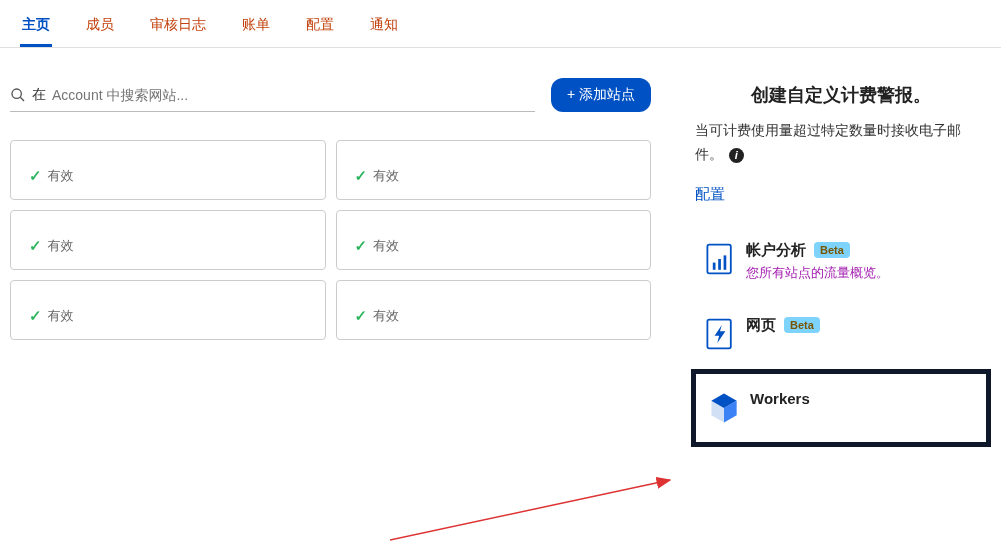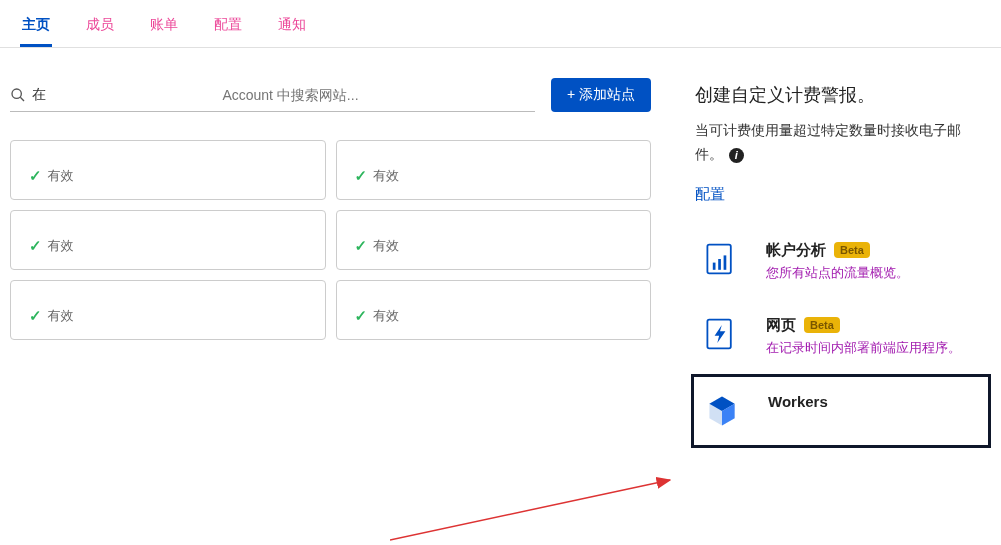--- a/index.html
+++ b/index.html
@@ -1,52 +1,53 @@
 <!DOCTYPE html>
 <html><head>
 <meta charset="utf-8">
 <style>
   *{box-sizing:border-box;margin:0;padding:0;}
   body{font-family:-apple-system,BlinkMacSystemFont,"Segoe UI","Microsoft YaHei",sans-serif;font-size:14px;color:#222;background:#fff;width:1001px;}
   .tabs{display:flex;gap:32px;padding:10px 20px 0 20px;border-bottom:1px solid #e0e0e0;}
-  .tab{padding:6px 2px 10px 2px;color:#ec4899;cursor:pointer;border-bottom:3px solid transparent;}
+  .tab{padding:6px 2px 10px 2px;color:#c2410c;cursor:pointer;border-bottom:3px solid transparent;}
   .tab.active{color:#0051c3;border-bottom:3px solid #0051c3;font-weight:600;}
   .body{display:flex;gap:40px;padding:30px 10px 20px 10px;}
   .left{flex:1;min-width:0;}
   .searchrow{display:flex;align-items:center;gap:16px;margin-bottom:28px;}
   .searchbox{flex:1;display:flex;align-items:center;border-bottom:1px solid #bbb;padding:4px 0;}
-  .searchbox input{flex:1;border:none;outline:none;font-size:14px;padding:4px 6px;text-align:center;color:#666;}
+  .searchbox input{flex:1;border:none;outline:none;font-size:14px;padding:4px 6px;color:#666;}
   .searchbox .prefix{color:#333;font-size:14px;padding-left:6px;}
-  .addbtn{background:#0051c3;color:#fff;border:none;border-radius:4px;padding:8px 16px;font-size:14px;cursor:pointer;font-weight:500;}
+  .addbtn{background:#0051c3;color:#fff;border:none;border-radius:12px;padding:8px 16px;font-size:14px;cursor:pointer;font-weight:500;}
   .grid{display:grid;grid-template-columns:1fr 1fr;gap:10px;}
   .site{border:1px solid #ccc;border-radius:4px;padding:26px 18px 14px 18px;cursor:pointer;}
   .status{display:flex;align-items:center;gap:6px;color:#666;font-size:13px;}
   .check{color:#2db55d;font-weight:bold;font-size:15px;}
   .right{width:300px;flex-shrink:0;}
   .billing{padding:4px 4px 20px 4px;}
-  .billing h3{font-size:18px;font-weight:400;margin-bottom:10px;line-height:1.5;}
+  .billing h3{font-size:18px;font-weight:700;margin-bottom:10px;line-height:1.5;text-align:center;}
   .billing p{font-size:14px;color:#333;line-height:1.7;margin-bottom:18px;}
   .info-i{display:inline-flex;width:15px;height:15px;border-radius:50%;background:#222;color:#fff;align-items:center;justify-content:center;font-size:11px;font-weight:bold;font-style:italic;vertical-align:middle;margin-left:2px;}
   .cfglink{color:#0051c3;text-decoration:none;font-size:15px;cursor:pointer;}
-  .promo{display:flex;gap:28px;padding:16px 10px;border:1px solid transparent;}
-  .promo.highlight{border:3px solid #0f172a;text-align:center;}
+  .promo{display:flex;gap:8px;padding:16px 10px;border:1px solid transparent;}
+  .promo.highlight{border:5px solid #0f172a;text-align:center;}
   .promo-icon{width:36px;height:36px;flex-shrink:0;}
   .promo-title{font-size:15px;font-weight:700;display:flex;align-items:center;gap:8px;margin-bottom:4px;}
   .badge{font-size:11px;font-weight:600;padding:2px 6px;border-radius:4px;}
-  .badge.beta{background:#eab308;color:#7a5600;}
+  .badge.beta{background:#7dd3fc;color:#7a5600;}
   .promo-desc{font-size:13px;color:#a21caf;}
   svg{display:block;}
   .search-icon{color:#555;}
 </style>
 </head>
 <body>
 
 <div class="tabs" id="tabs">
     <div class="tab active">主页</div>
     <div class="tab">成员</div>
+    <div class="tab">审核日志</div>
     <div class="tab">账单</div>
     <div class="tab">配置</div>
     <div class="tab">通知</div>
   </div>
 
 <div class="body">
   <div class="left">
     <div class="searchrow">
       <div class="searchbox">
         <svg class="search-icon" width="16" height="16" viewBox="0 0 24 24" fill="none" stroke="currentColor" stroke-width="2">
@@ -127,21 +128,20 @@
             <svg width="36" height="36" viewBox="0 0 40 40">
               <rect x="6" y="4" width="26" height="32" rx="2" fill="none" stroke="#0051c3" stroke-width="2"></rect>
               <polygon points="22,10 14,22 19,22 17,30 26,17 20,17" fill="#0051c3"></polygon>
             </svg>
           </div>
           <div>
             <div class="promo-title">
               <span>网页</span>
               <span class="badge beta">Beta</span>
             </div>
-            <div class="promo-desc">在记录时间内部署前端应用程序。</div>
           </div>
         </div>
         <div class="promo highlight">
           <div class="promo-icon">
             <svg width="36" height="36" viewBox="0 0 40 40">
               <polygon points="20,4 34,12 34,28 20,36 6,28 6,12" fill="#0051c3" opacity="0.18"></polygon>
               <polygon points="20,4 34,12 20,20 6,12" fill="#0051c3"></polygon>
               <polygon points="20,20 34,12 34,28 20,36" fill="#3b82f6"></polygon>
             </svg>
           </div>

